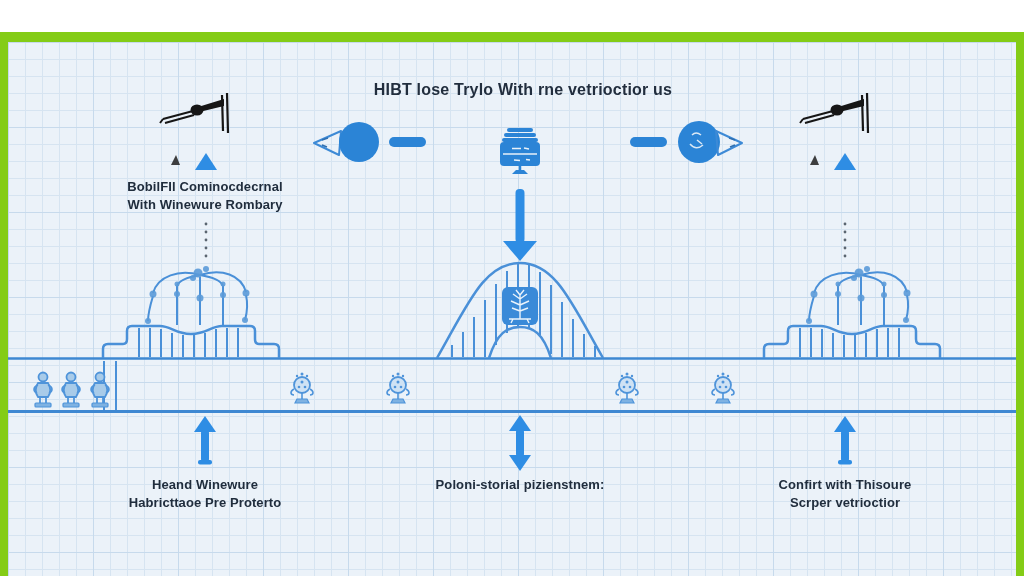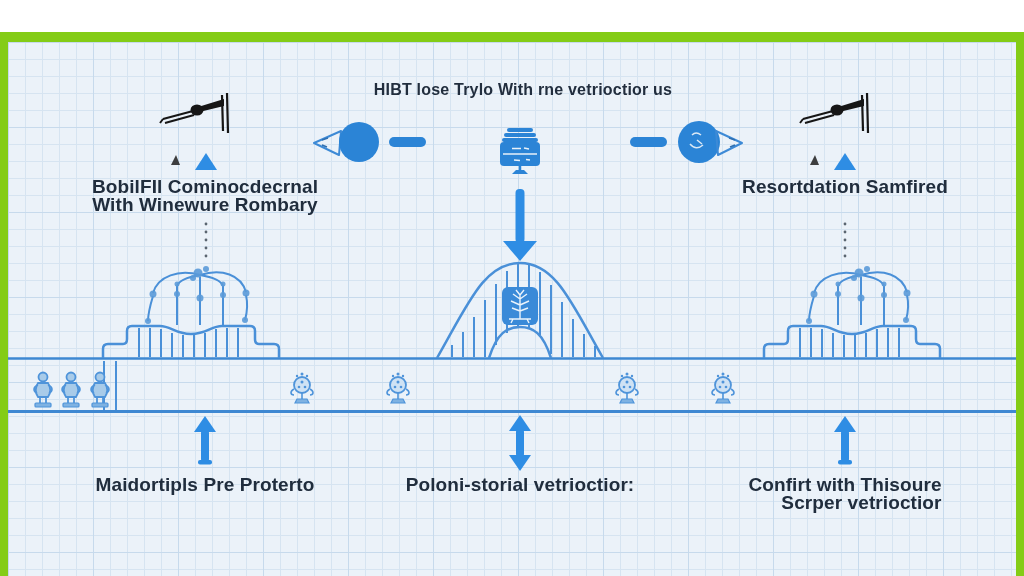--- a/index.html
+++ b/index.html
@@ -11,32 +11,32 @@
     background-image:
       linear-gradient(#c7daec 1px, transparent 1px),
       linear-gradient(90deg,#c7daec 1px, transparent 1px),
       linear-gradient(#d6e4f1 1px, transparent 1px),
       linear-gradient(90deg,#d6e4f1 1px, transparent 1px);
     background-size:85px 85px,85px 85px,17px 17px,17px 17px;
   }
   svg.scene{position:absolute;left:0;top:0;width:1024px;height:576px;}
   .lbl{
     position:absolute;transform:translateX(-50%);
-    text-align:center;color:#202d3d;font-weight:600;font-size:19px;line-height:18px;
+    text-align:center;color:#202d3d;font-weight:600;font-size:13px;line-height:18px;
     white-space:nowrap;letter-spacing:.1px;
   }
   .title{
     position:absolute;left:523px;top:49px;transform:translateX(-50%);
     color:#222e3e;font-weight:600;font-size:16px;letter-spacing:.2px;white-space:nowrap;
   }
   .tl{left:205px;top:146px;}
   .tr{left:845px;top:146px;}
   .bl{left:205px;top:444px;}
   .bc{left:520px;top:444px;}
-  .br{left:845px;top:444px;text-align:right;}
+  .br{left:845px;top:444px;}
 </style>
 </head>
 <body>
 
 <div class="canvas">
   <div class="blueprint"></div>
 
   <svg class="scene" viewBox="0 0 1024 576">
     <defs>
       <g id="blackarm">
@@ -185,25 +185,25 @@
     </g>
   </svg>
 
   <div class="title">HIBT lose Trylo With rne vetrioctior us</div>
 
   <div class="lbl tl">
     <div>BobilFIl Cominocdecrnal</div>
     <div>With Winewure Rombary</div>
   </div>
   <div class="lbl tr">
-    <div>Resortdation Samfired</div>
   </div>
   <div class="lbl bl">
-    <div>Maidortipls Pre Proterto</div>
+    <div>Heand Winewure</div>
+    <div>Habricttaoe Pre Proterto</div>
   </div>
   <div class="lbl bc">
-    <div>Poloni-storial vetrioctior:</div>
+    <div>Poloni-storial pizienstnem:</div>
   </div>
   <div class="lbl br">
     <div>Confirt with Thisoure</div>
     <div>Scrper vetrioctior</div>
   </div>
 </div>
 
 </body></html>

